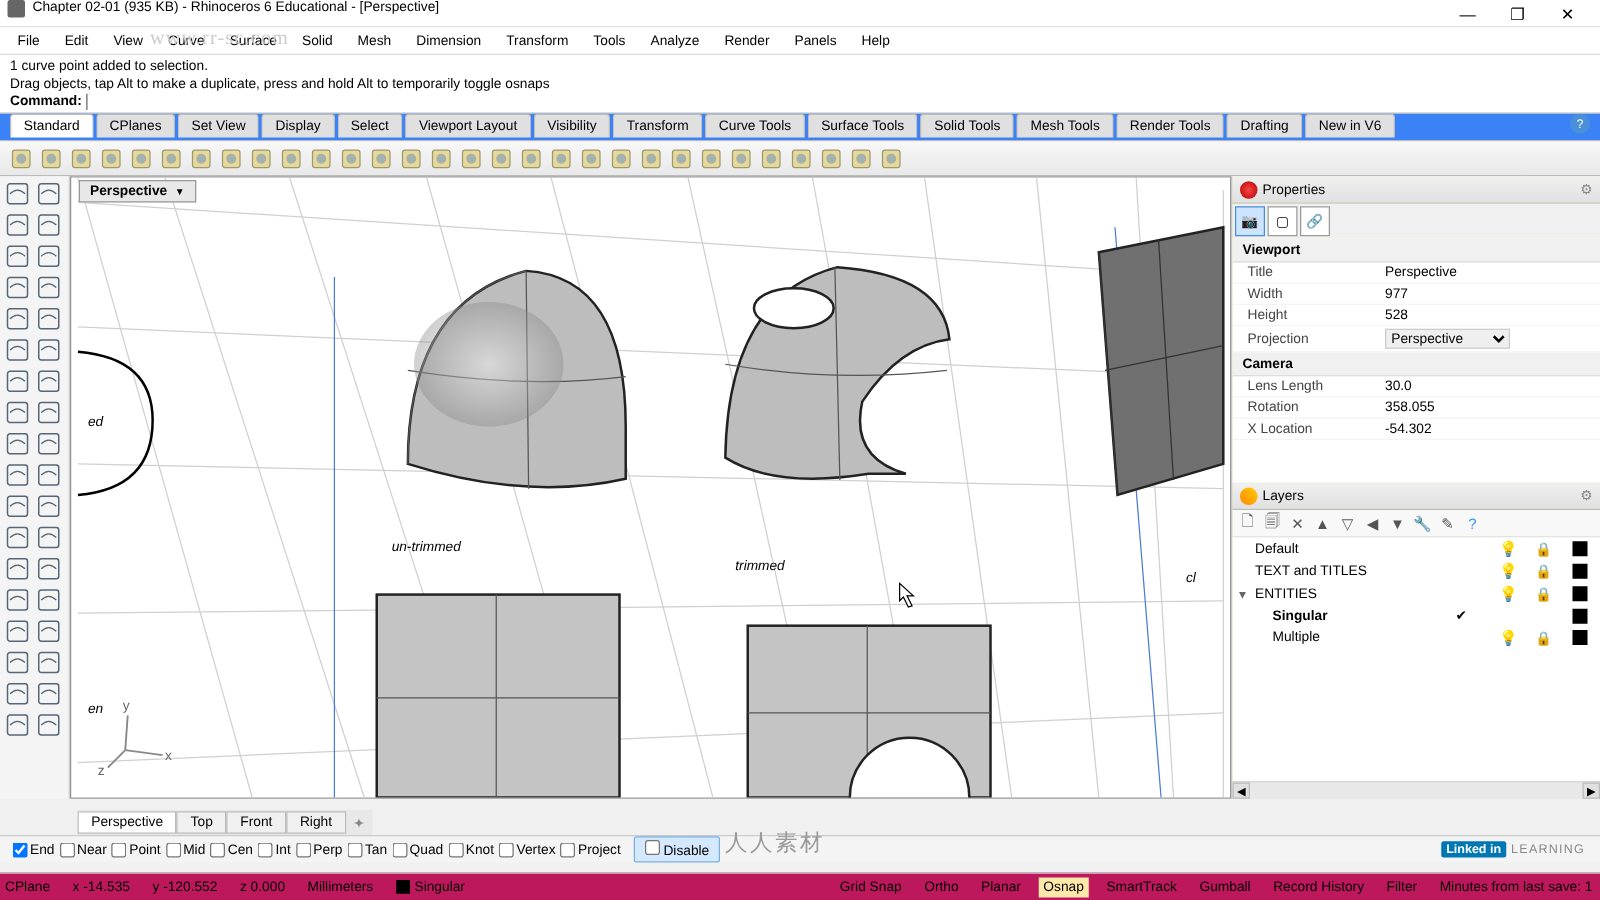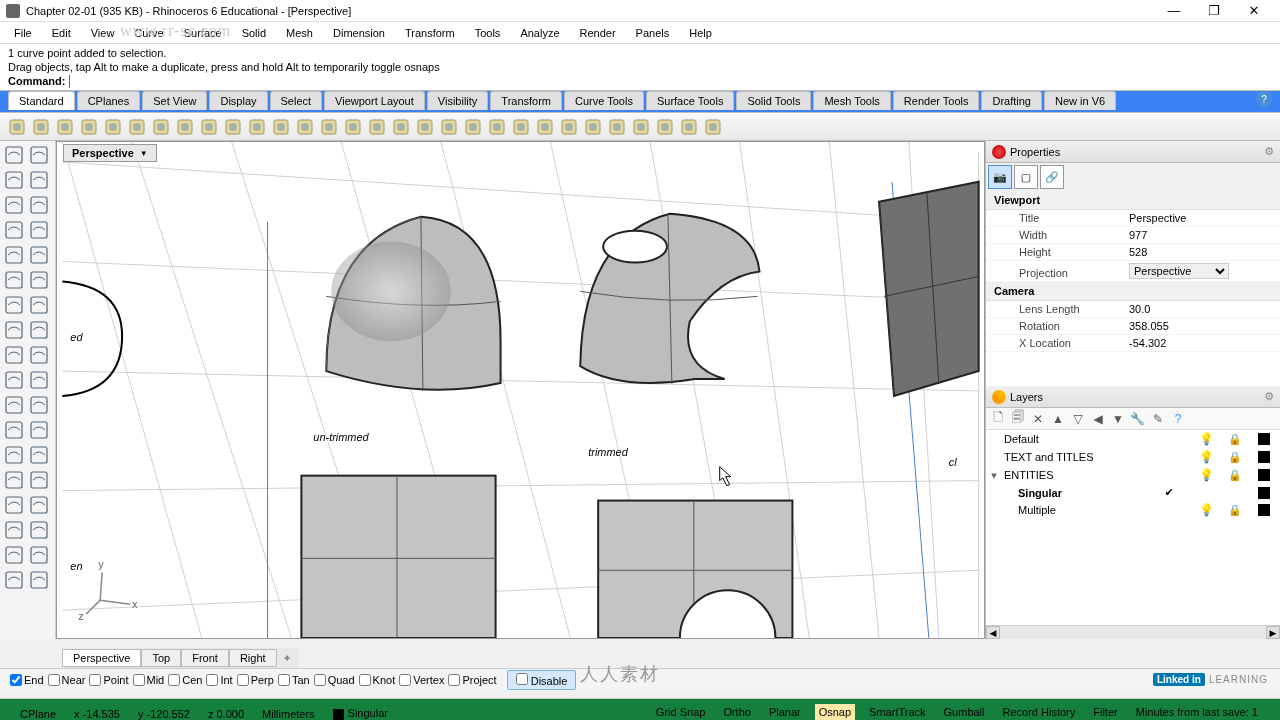--- a/index.html
+++ b/index.html
@@ -1,17 +1,17 @@
 <!DOCTYPE html>
 <html><head>
 <meta charset="utf-8">
 <style>
 *{margin:0;padding:0;box-sizing:border-box;font-family:"Segoe UI",Tahoma,sans-serif;font-size:11px;user-select:none}
 body{width:1280px;height:720px;overflow:hidden;background:#f0f0f0;position:relative}
-.titlebar{height:22px;background:#fff;display:flex;align-items:center;padding:0 6px;border-bottom:1px solid #ddd}
+.titlebar{height:22px;background:#fff;display:flex;align-items:flex-start;padding:0 6px;border-bottom:1px solid #ddd}
 .titlebar .ico{width:14px;height:14px;background:#666;border-radius:2px;margin-right:6px}
 .titlebar .ttl{flex:1;font-size:11px}
 .titlebar .wbtn{width:40px;height:22px;display:flex;align-items:center;justify-content:center;font-size:13px}
 .menubar{height:22px;background:#fff;display:flex;align-items:center;padding:0 6px;gap:4px;border-bottom:1px solid #ddd}
 .menubar span{padding:2px 8px}
 .cmdarea{background:#fff;padding:2px 8px;border-bottom:1px solid #bbb;line-height:14px}
 .cmdarea .ln{font-size:11px}
 .cmdarea .cmdl{display:flex;align-items:center}
 .cmdarea .cmdl b{font-weight:bold}
 .cmdarea .cmdl input{border:none;outline:none;flex:1;width:200px;font-size:11px;margin-left:4px;border-left:1px solid #666;padding-left:2px;height:13px}
@@ -32,21 +32,21 @@
 .canv{width:100%;height:100%}
 .rpanel{width:295px;background:#fef9c3;border-left:1px solid #bbb;display:flex;flex-direction:column}
 .panehdr{height:22px;background:linear-gradient(#f0f0f0,#e0e0e0);border-bottom:1px solid #bbb;display:flex;align-items:center;padding:0 6px;font-size:11px}
 .panehdr .pico{width:14px;height:14px;margin-right:4px;border-radius:7px}
 .panehdr .gear{margin-left:auto;color:#888}
 .ptabs{height:28px;display:flex;align-items:center;padding:2px;gap:2px;background:#f0f0f0}
 .ptabs .pt{width:24px;height:24px;border:1px solid #999;display:flex;align-items:center;justify-content:center;background:#fff}
 .ptabs .pt.act{background:#cce4ff;border-color:#4a90d9}
 .propbody{flex:1;overflow:auto;background:#fff;font-size:11px}
 .sechdr{background:#f0f0f0;padding:3px 8px;font-weight:bold;border-bottom:1px solid #ddd}
-.prow{display:flex;padding:2px 0 2px 33px;align-items:flex-end;border-bottom:1px solid #f4f4f4}
+.prow{display:flex;padding:2px 0 2px 12px;align-items:center;border-bottom:1px solid #f4f4f4}
 .prow .pl{width:110px;color:#444}
 .prow .pv{flex:1}
 .prow select{width:100px;font-size:11px;border:1px solid #ccc}
 .lyrtools{height:22px;display:flex;align-items:center;padding:0 4px;gap:4px;background:#f8f8f8;border-bottom:1px solid #ddd}
 .lyrtools span{width:16px;height:16px;display:flex;align-items:center;justify-content:center;font-size:12px;color:#555}
 .lyrhdr{display:flex;background:#f0f0f0;border-bottom:1px solid #ccc;padding:3px 0;font-size:11px}
 .lyrhdr .ch{padding:0 4px}
 .lyrrow{display:flex;align-items:center;padding:2px 0;font-size:11px}
 .lyrrow .exp{width:16px;text-align:center;color:#666}
 .lyrrow .nm{flex:1;padding-left:2px}
@@ -60,21 +60,21 @@
 .vtabs .vt{padding:2px 10px;border:1px solid #bbb;background:#f0f0f0;font-size:11px}
 .vtabs .vt.act{background:#fff}
 .vtabs .pl2{padding:2px 6px;color:#888}
 .osnap{position:absolute;bottom:30px;left:0;right:0;height:22px;background:#f4f4f4;border-top:1px solid #ccc;display:flex;align-items:center;padding:0 10px;gap:4px;font-size:11px}
 .osnap label{display:flex;align-items:center;gap:2px}
 .osnap input{width:12px;height:12px}
 .osnap .dis{margin-left:6px;padding:2px 8px;background:#d4e8ff;border:1px solid #7ab0e0;border-radius:2px}
 .watermark{position:absolute;bottom:34px;left:580px;font-size:18px;color:#999;font-family:SimSun,serif;letter-spacing:2px}
 .linked{position:absolute;bottom:34px;right:12px;font-size:12px;color:#888;display:flex;align-items:center;gap:4px}
 .linked .li{background:#0077b5;color:#fff;padding:1px 4px;font-weight:bold;border-radius:2px;font-size:10px}
-.status{position:absolute;bottom:0;left:0;right:0;height:22px;background:#15803d;border-top:1px solid #ccc;display:flex;align-items:flex-end;padding:0 18px;gap:14px;font-size:11px}
+.status{position:absolute;bottom:0;left:0;right:0;height:22px;background:#be185d;border-top:1px solid #ccc;display:flex;align-items:center;padding:0 2px;gap:14px;font-size:11px}
 .status .sq{width:11px;height:11px;background:#000;display:inline-block;margin-right:4px;vertical-align:middle}
 .status .sp{padding:0 2px}
 .status .r2{margin-left:auto;display:flex;gap:10px}
 .status .r2 span{padding:2px 4px}
 .status .r2 .hl{background:#ffe9a8}
 .wmtop{position:absolute;top:22px;left:120px;font-size:16px;color:#ccc;font-family:serif;letter-spacing:1px;z-index:5}
 </style>
 </head>
 <body>
 

